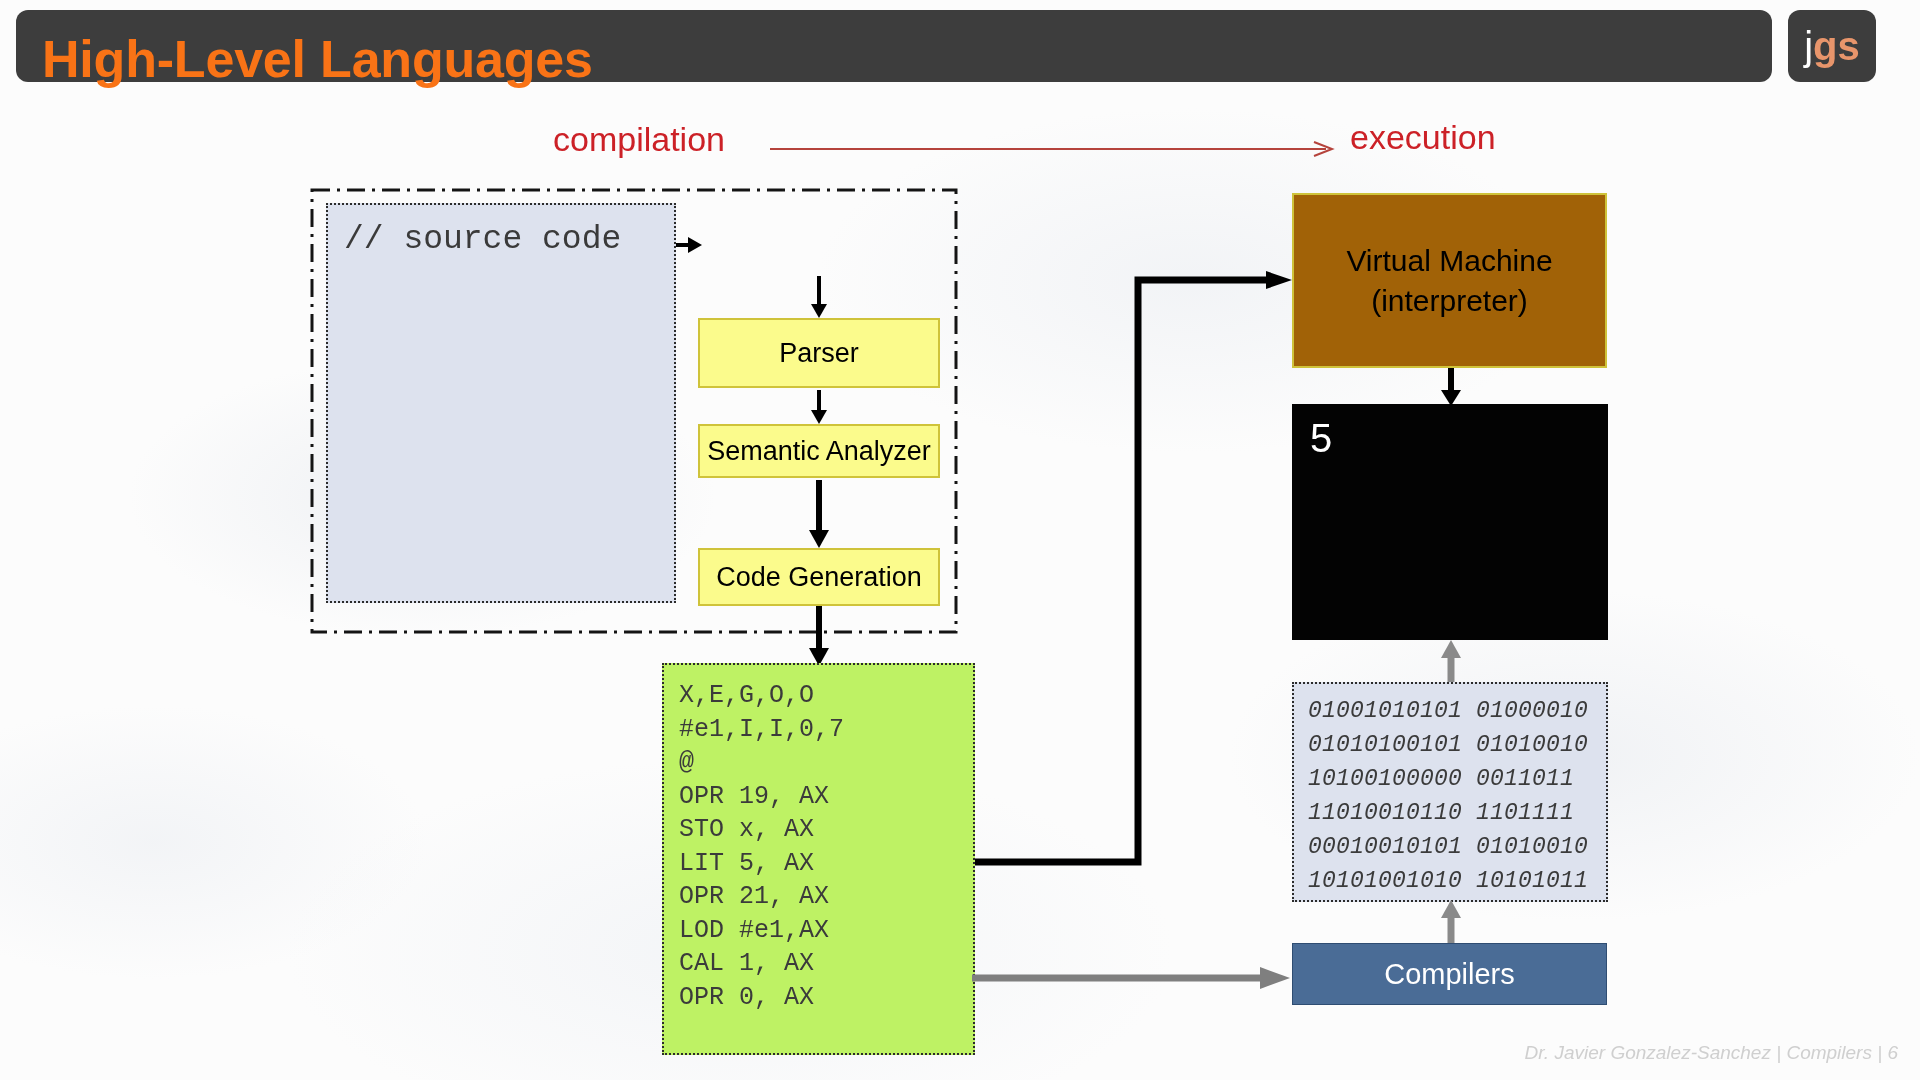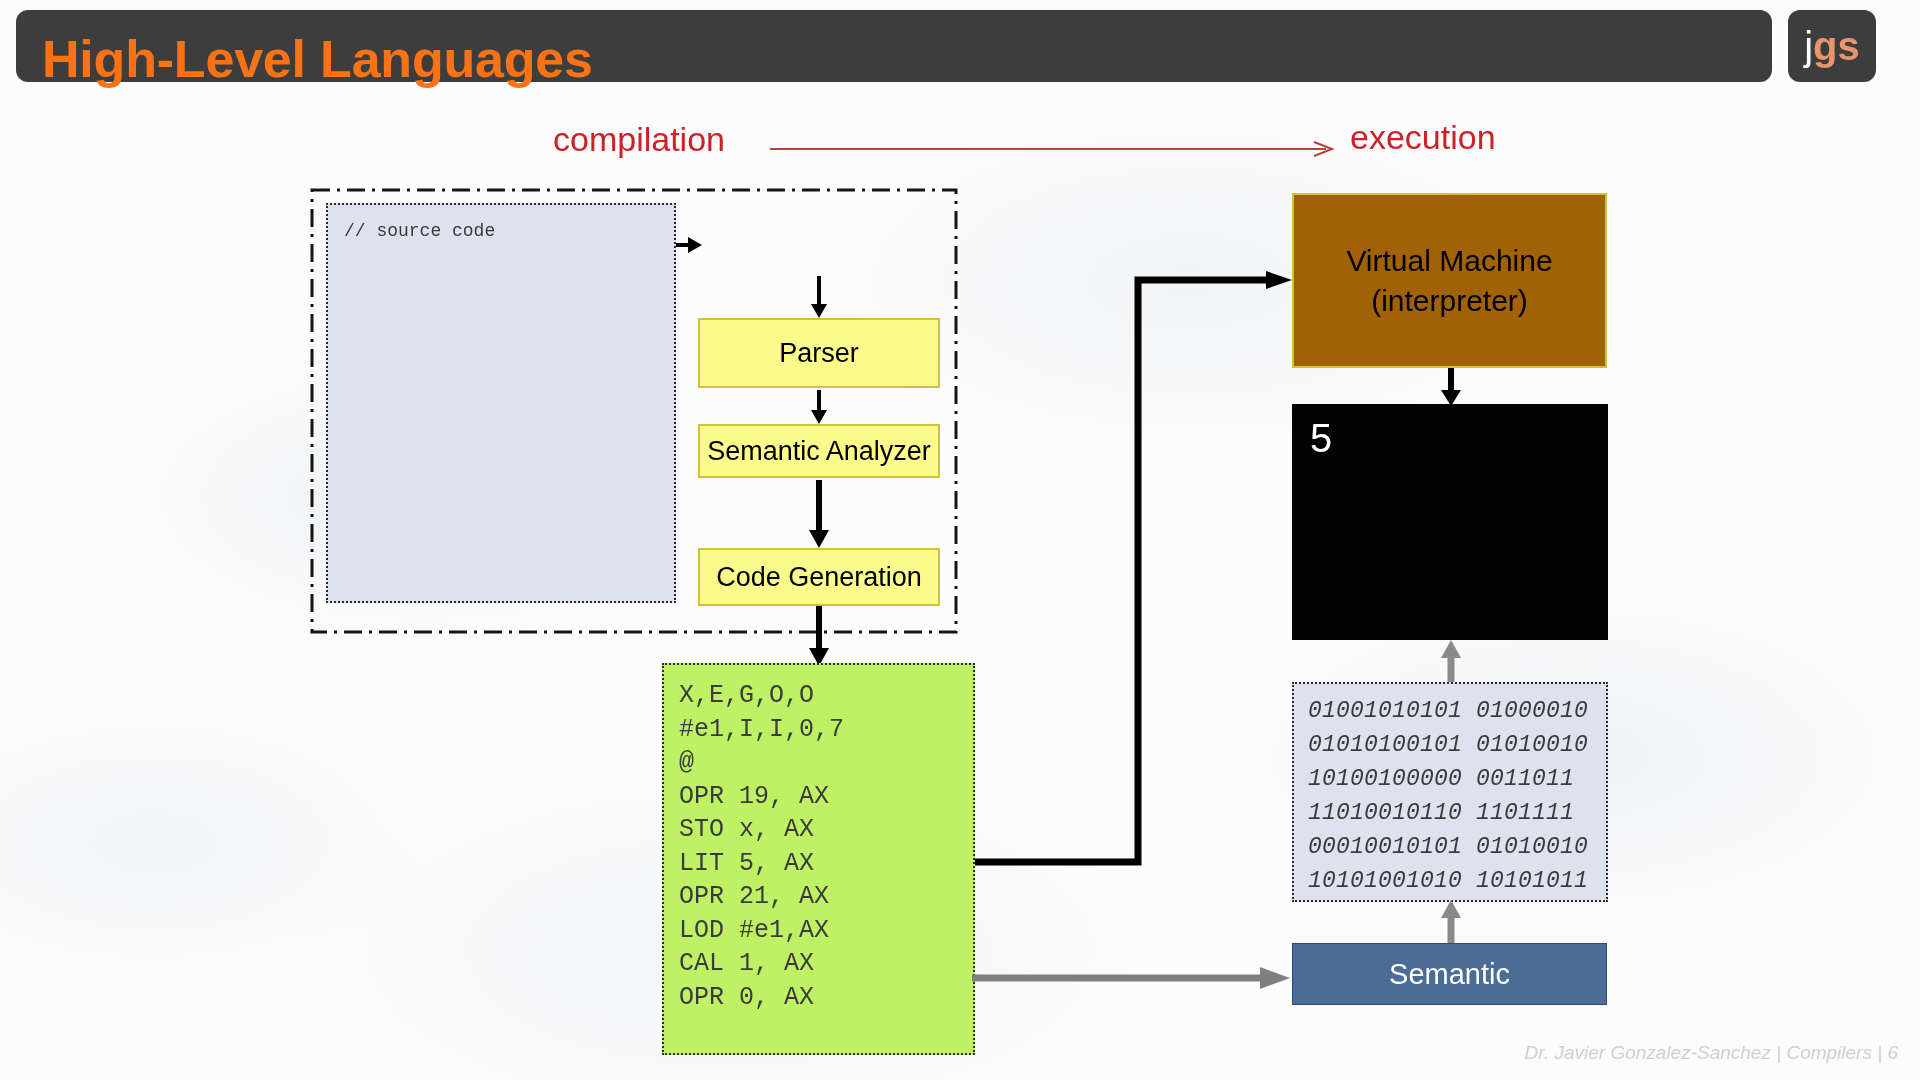--- a/index.html
+++ b/index.html
@@ -90,21 +90,21 @@
     width: 350px; height: 400px;
     background: #dde2ee;
     border: 2px dotted #2b2b2b;
     box-sizing: border-box;
     z-index: 3;
   }
   #source-code-text {
     position: absolute;
     left: 16px; top: 16px;
     font-family: "Liberation Mono", "DejaVu Sans Mono", monospace;
-    font-size: 18px;
+    font-size: 33px;
     color: #3a3a3a;
     white-space: pre;
   }
 
   
   .stage-box {
     position: absolute;
     background: #fbfb8c;
     border: 2px solid #cfc33a;
     box-sizing: border-box;
@@ -345,18 +345,18 @@
 00010010101 01010010
 10101001010 10101011</div>
   </div>
 
   <svg style="position:absolute;left:1440px;top:900px;z-index:3;" width="22" height="46" viewBox="0 0 22 46">
     <polygon points="1,18 21,18 11,0" fill="#8a8a8a"></polygon>
     <line x1="11" y1="16" x2="11" y2="46" stroke="#8a8a8a" stroke-width="7"></line>
   </svg>
 
   <div id="assembler-box">
-    <span>Semantic</span>
+    <span>Compilers</span>
   </div>
 
   <div id="footer">Dr. Javier Gonzalez-Sanchez | Compilers | 6</div>
 
 </div>
 
 </body></html>

